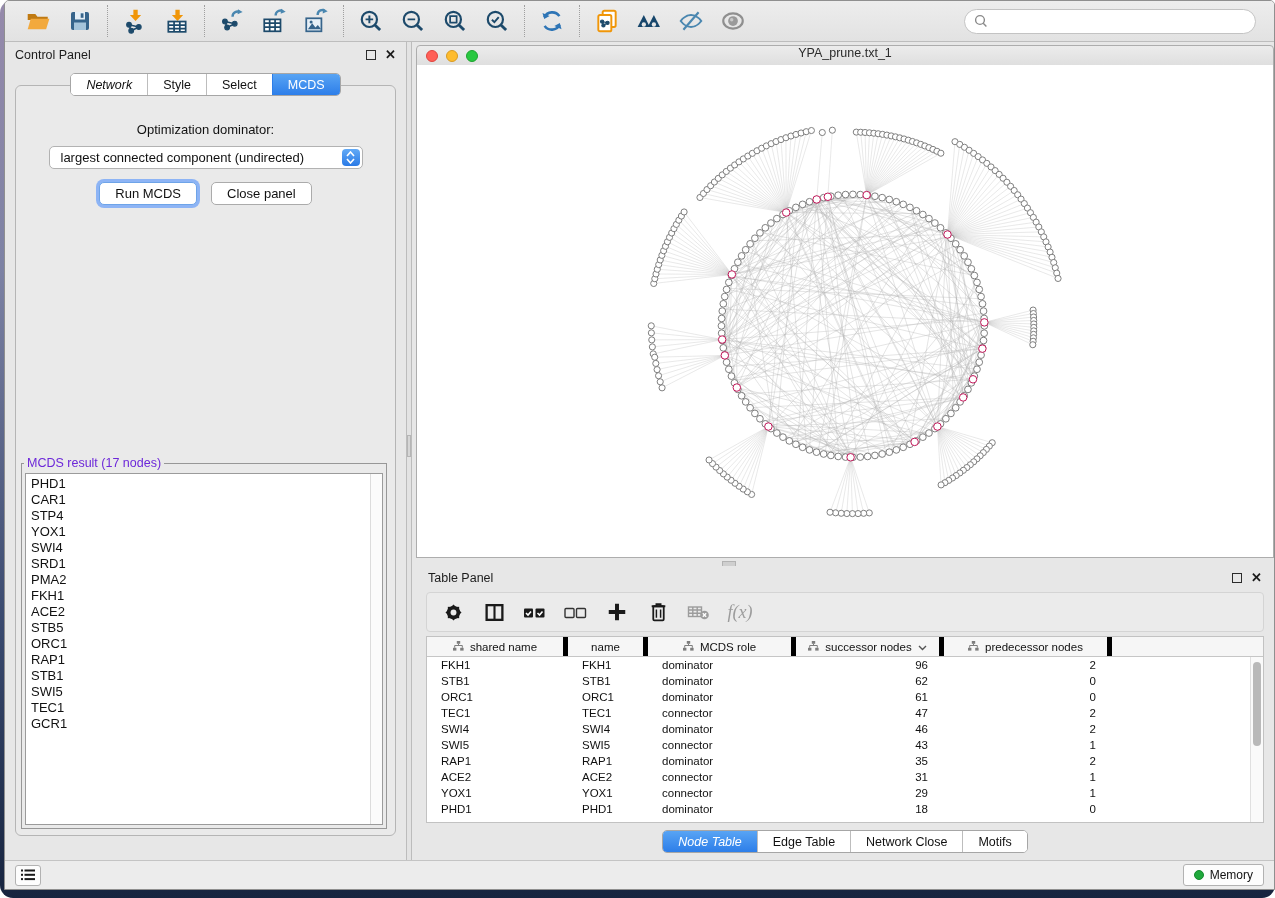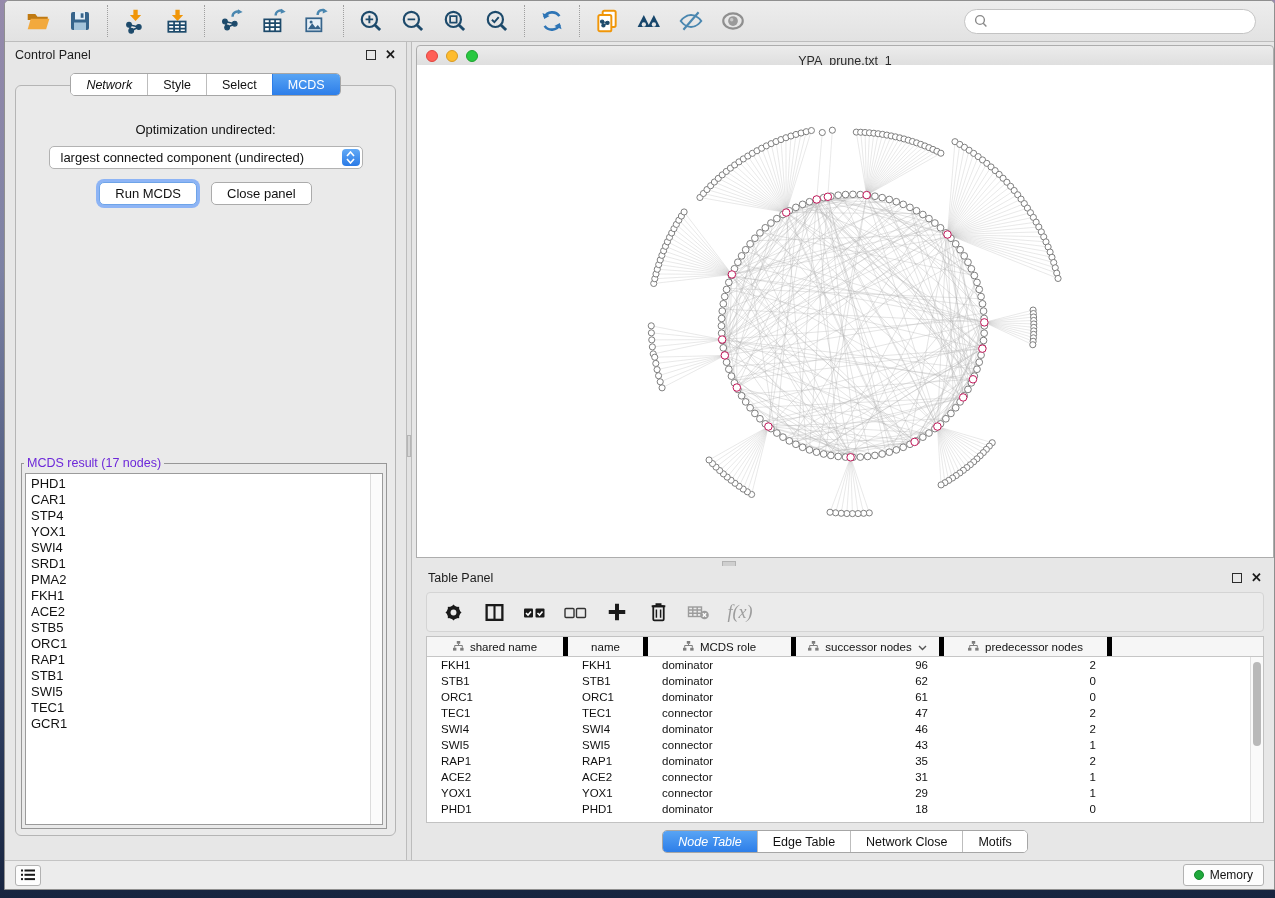--- a/index.html
+++ b/index.html
@@ -1,19 +1,19 @@
 <!DOCTYPE html>
 <html><head>
 <meta charset="utf-8">
 <style>
   * { margin:0; padding:0; box-sizing:border-box; }
   html,body { width:1275px; height:898px; overflow:hidden; }
   body { font-family:"Liberation Sans", sans-serif; }
   .screen { position:relative; width:1275px; height:898px;
-    background:linear-gradient(180deg,#968aab 0%,#7d82a4 30%,#39496e 70%,#17243f 100%); }
+    background:linear-gradient(180deg,#968aab 0%,#7d82a4 30%,#39496e 70%,#17243f 100%);border-radius:13px; }
   .app-window { position:absolute; left:4px; top:0; right:0; bottom:8px;
     background:#e7e7e7; border:1px solid #8f8f8f; border-radius:5px 5px 0 0; overflow:hidden; }
 
   
   .toolbar { position:absolute; left:0; top:0; right:0; height:41px;
     background:linear-gradient(180deg,#ededed,#e2e2e2); border-bottom:1px solid #bdbdbd;
     display:flex; align-items:center; padding:0 12px; }
   .tb-icon { width:30px; height:30px; display:flex; align-items:center; justify-content:center; margin:0 6px; cursor:default; }
   .tb-sep { width:0; height:32px; border-left:1px dotted #9f9f9f; margin:0 6px; }
   .tb-spacer { flex:1; }
@@ -59,21 +59,21 @@
 
   
   .v-splitter { width:6px; background:#e3e3e3; border-left:1px solid #bcbcbc; border-right:1px solid #bcbcbc; position:relative; flex:none; }
   .v-handle { position:absolute; left:0; right:0; top:393px; height:22px; background:#d6d6d6; border:1px solid #b5b5b5; }
 
   
   .right-area { position:relative; flex:1; background:#e7e7e7; }
 
   .network-window { position:absolute; left:4px; top:3px; right:0; height:513px; }
   .net-titlebar { height:32px; background:linear-gradient(180deg,#ececec,#d7d7d7);
-    border:1px solid #adadad; border-radius:4px 4px 0 0; position:relative; display:flex; align-items:center; justify-content:center; }
+    border:1px solid #adadad; border-radius:4px 4px 0 0; position:relative; display:flex; align-items:flex-start; justify-content:center; }
   .traffic { position:absolute; left:9px; top:4px; display:flex; gap:8px; }
   .tl { width:12px; height:12px; border-radius:50%; }
   .tl.red { background:#ff5f57; border:1px solid #e0443e; }
   .tl.yellow { background:#febc2e; border:1px solid #d89b22; }
   .tl.green { background:#28c840; border:1px solid #1da32f; }
   .net-title { font-size:12.5px; color:#2b2b2b; }
   .net-canvas { position:absolute; left:0; top:20px; right:0; bottom:0; background:#fff;
     border:1px solid #adadad; border-top:none; }
   .net-canvas svg { width:100%; height:100%; display:block; }
   .edge { stroke:#b4b4b4; stroke-width:.6; opacity:.6; }
@@ -281,21 +281,21 @@
         </div>
         <div class="cp-tabs">
           <div class="segmented">
             <div class="seg-tab">Network</div>
             <div class="seg-tab">Style</div>
             <div class="seg-tab">Select</div>
             <div class="seg-tab active">MCDS</div>
           </div>
         </div>
         <div class="cp-content">
-          <div class="opt-label">Optimization undirected:</div>
+          <div class="opt-label">Optimization dominator:</div>
           <div class="select-row">
             <div class="mac-select">
               <span>largest connected component (undirected)</span>
               <span class="select-stepper">
                 <svg width="9" height="6" viewBox="0 0 9 6">
                     <path d="M1 5l3.5-4L8 5" fill="none" stroke="#fff" stroke-width="1.6"></path>
                   </svg>
                 <svg width="9" height="6" viewBox="0 0 9 6">
                     <path d="M1 1l3.5 4L8 1" fill="none" stroke="#fff" stroke-width="1.6"></path>
                   </svg>

